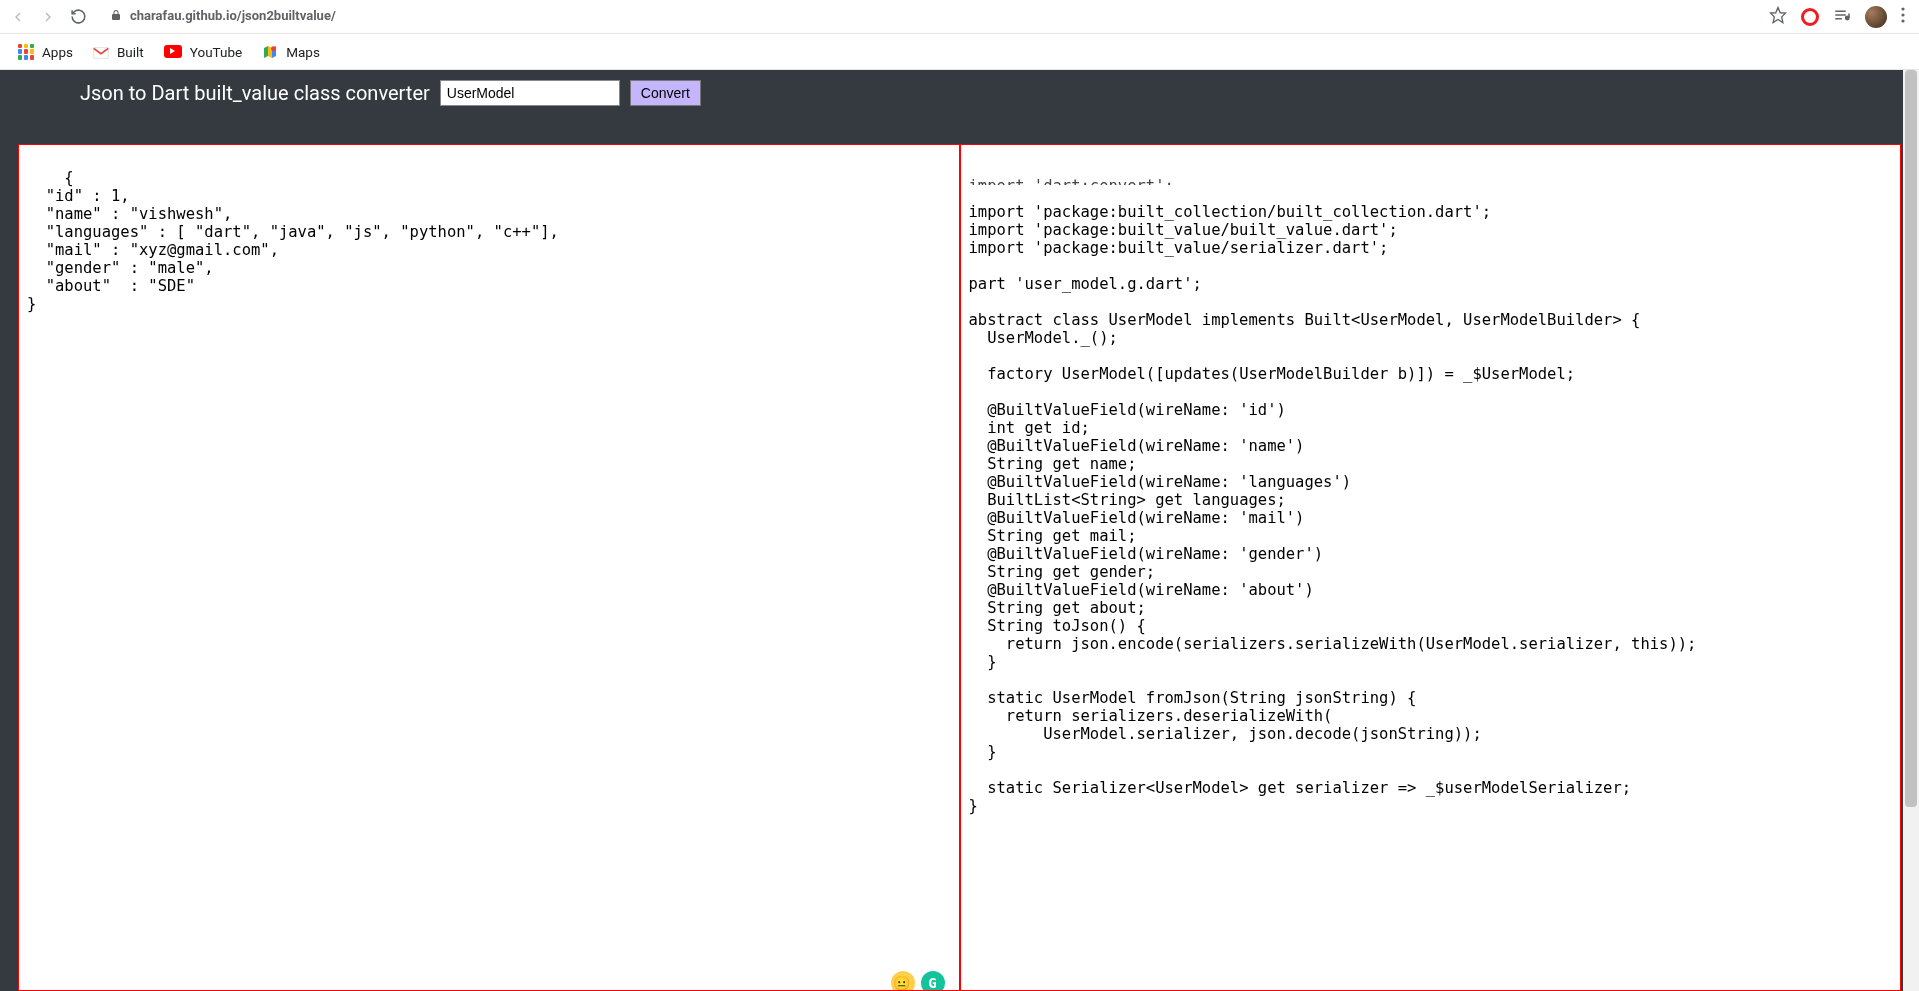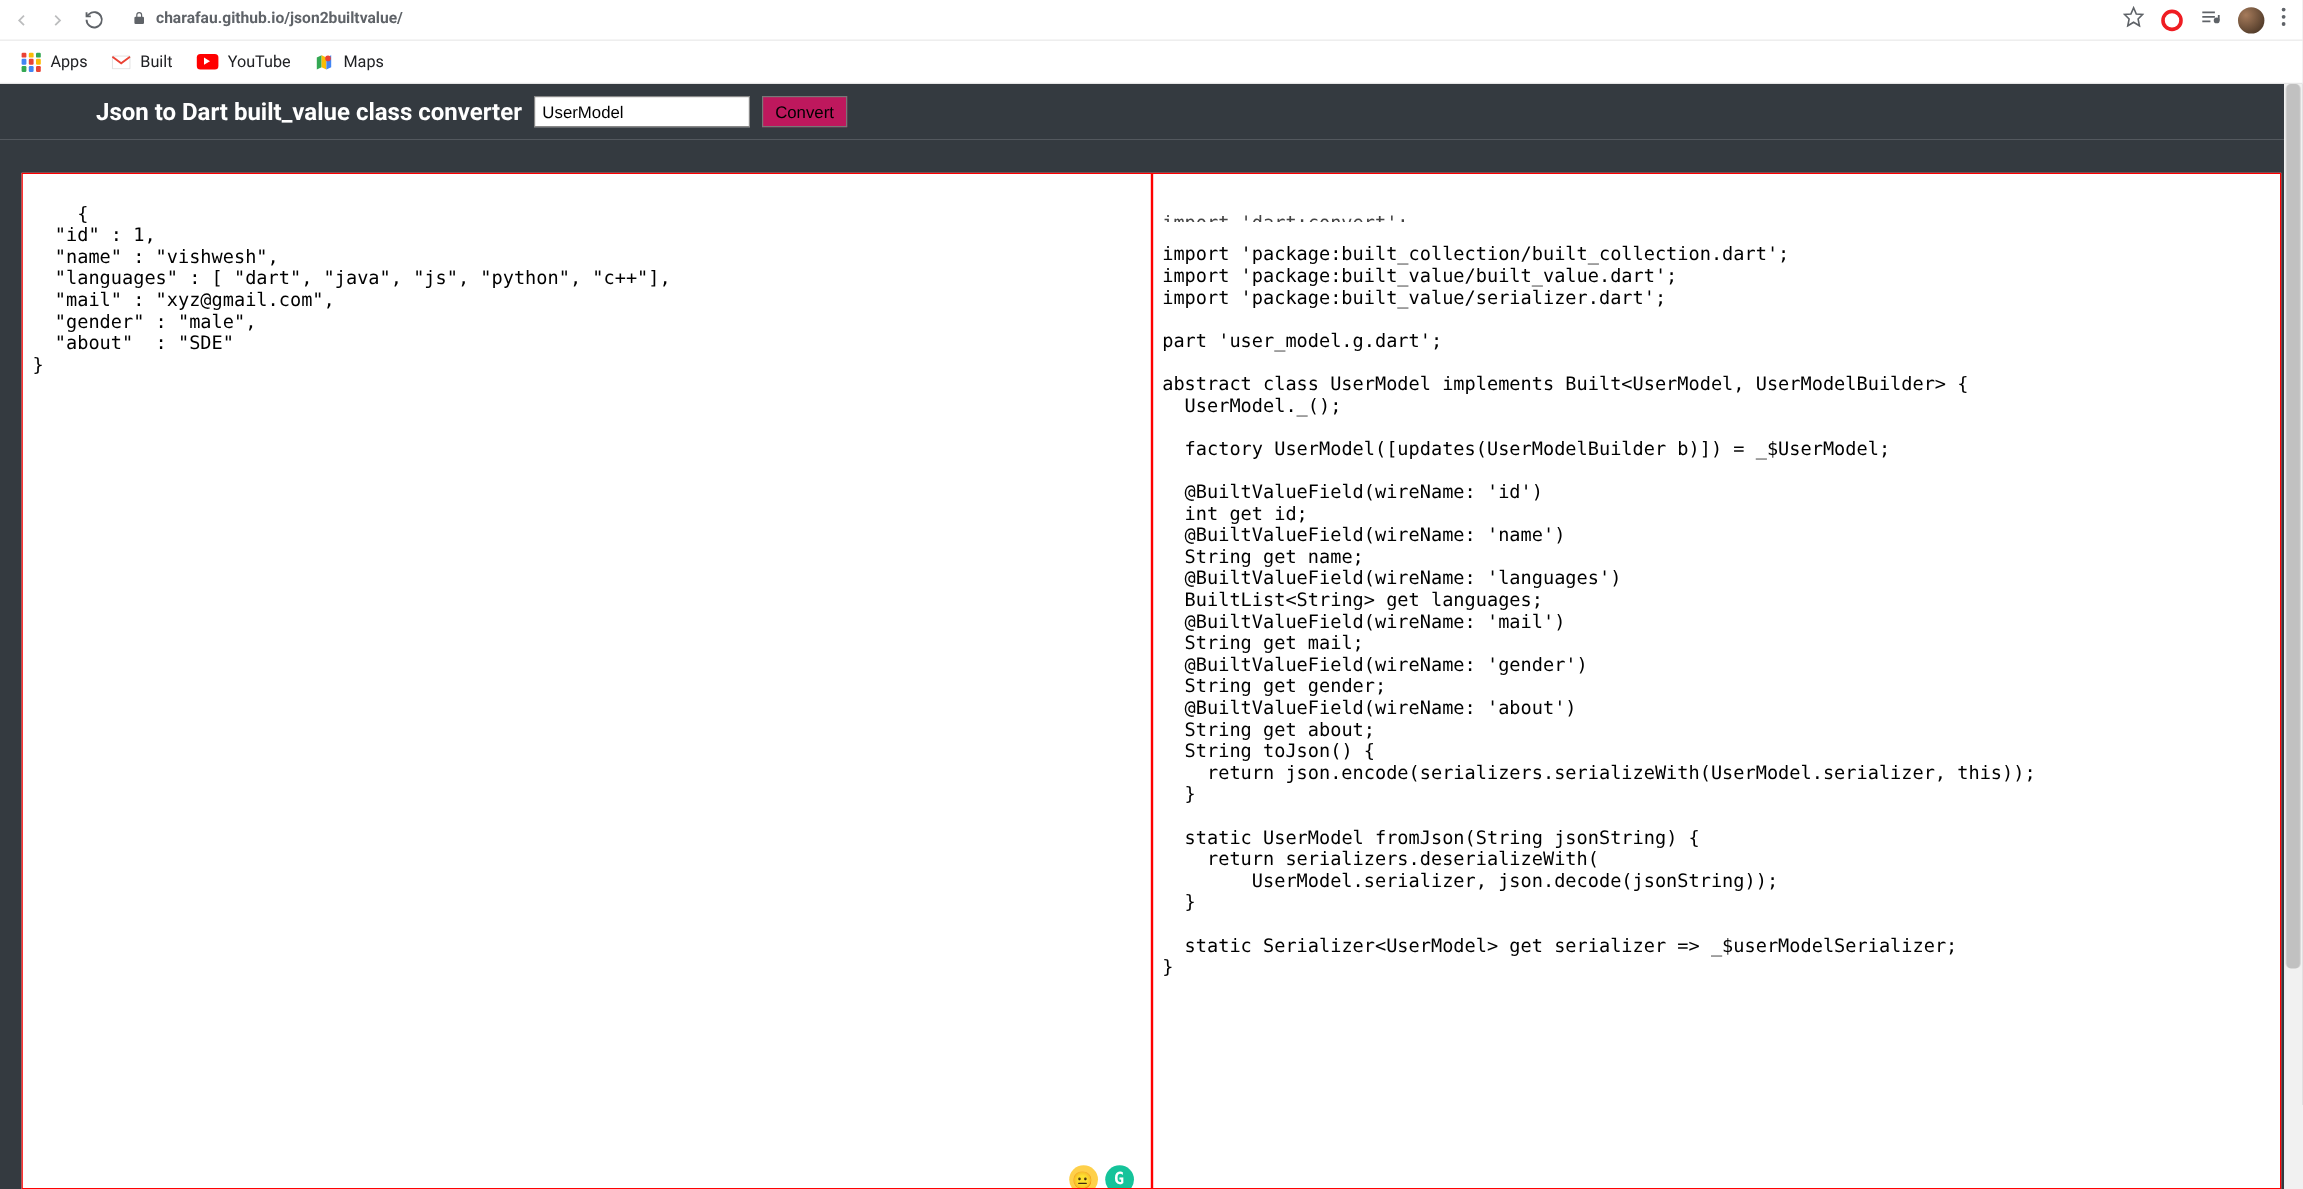--- a/index.html
+++ b/index.html
@@ -74,28 +74,28 @@
     .maps-icon{width:16px;height:16px;}
 
     
     .app-header{
       height:46px;
       background:#343A40;
       display:flex; align-items:center;
       padding:0 18px 0 80px;
       gap:10px;
     }
-    .app-title{ color:#fff; font-size:20px;font-weight:bold; }
+    .app-title{ color:#fff; font-size:20px; }
     .class-input{
       height:26px; width:180px; font-size:14px; padding:12px 6px;
       border:1px solid #888; background:#fff;
     }
     .convert-btn{
       height:26px; padding:0 10px; font-size:14px;
-      background:#be185d; border:1px solid #777; cursor:pointer;
+      background:#c4b5fd; border:1px solid #777; cursor:pointer;
     }
 
     
     .main-area{
       display:flex;
       height: calc(991px - 34px - 36px - 46px);
       background:#343A40;
       padding: 28px 18px 0 18px;
       gap:0;
     }

